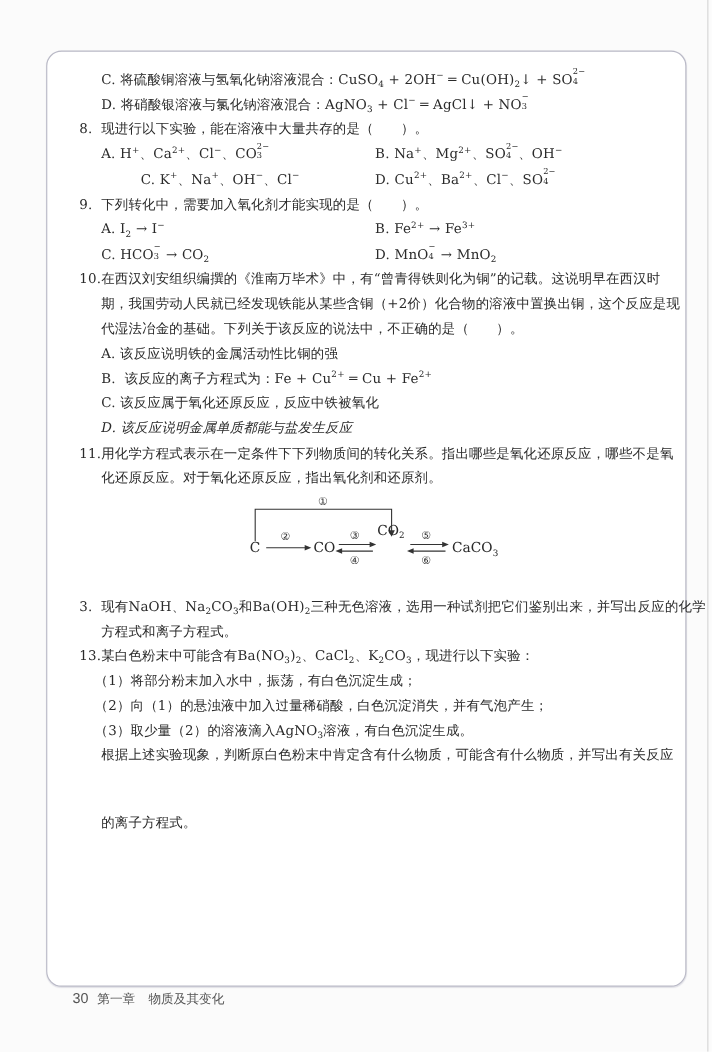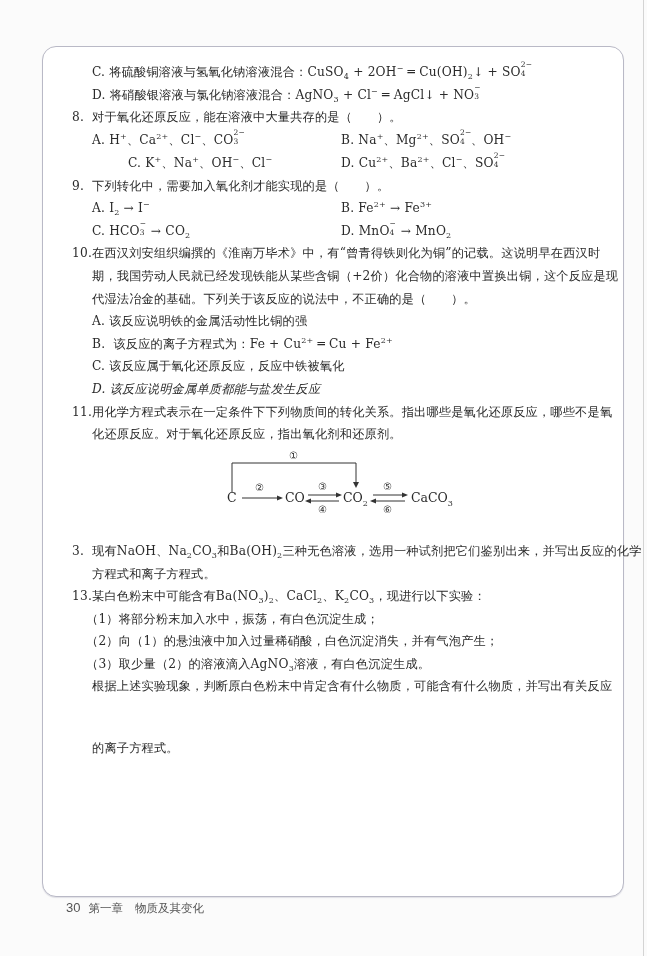--- a/index.html
+++ b/index.html
@@ -34,21 +34,21 @@
 <div class="box"></div>
 
 <div class="line" style="left:92px;top:64px;">
   <span>C. 将硫酸铜溶液与氢氧化钠溶液混合：</span><span>CuSO<sub>4</sub> + 2OH<sup>−</sup> ═ Cu(OH)<sub>2</sub>↓ + SO<span class="supsub"><span class="s1">2−</span><span class="s2">4</span></span></span>
 </div>
 <div class="line" style="left:92px;top:87px;">
   <span>D. 将硝酸银溶液与氯化钠溶液混合：</span><span>AgNO<sub>3</sub> + Cl<sup>−</sup> ═ AgCl↓ + NO<span class="supsub"><span class="s1">−</span><span class="s2">3</span></span></span>
 </div>
 
 <div class="line" style="left:72px;top:109px;">
-  <span class="num">8.</span><span>对于氧化还原反应，能在溶液中大量共存的是（　　）。</span>
+  <span class="num">8.</span><span>现进行以下实验，能在溶液中大量共存的是（　　）。</span>
 </div>
 <div class="line" style="left:92px;top:132px;">A. H<sup>+</sup>、Ca<sup>2+</sup>、Cl<sup>−</sup>、CO<span class="supsub"><span class="s1">2−</span><span class="s2">3</span></span></div>
 <div class="line" style="left:341px;top:132px;">B. Na<sup>+</sup>、Mg<sup>2+</sup>、SO<span class="supsub"><span class="s1">2−</span><span class="s2">4</span></span>&nbsp;、OH<sup>−</sup></div>
 <div class="line" style="left:92px;top:155px;margin-left:36px;">C. K<sup>+</sup>、Na<sup>+</sup>、OH<sup>−</sup>、Cl<sup>−</sup></div>
 <div class="line" style="left:341px;top:155px;">D. Cu<sup>2+</sup>、Ba<sup>2+</sup>、Cl<sup>−</sup>、SO<span class="supsub"><span class="s1">2−</span><span class="s2">4</span></span></div>
 
 <div class="line" style="left:72px;top:178px;">
   <span class="num">9.</span><span>下列转化中，需要加入氧化剂才能实现的是（　　）。</span>
 </div>
 <div class="line" style="left:92px;top:200px;">A. I<sub>2</sub> → I<sup>−</sup></div>
@@ -91,21 +91,21 @@
       <polygon points="141,38 138,32 144,32"></polygon>
       <polygon points="68,48 62,45.5 62,50.5"></polygon>
       <polygon points="127,45 121,42.5 121,47.5"></polygon>
       <polygon points="90,51 96,48.5 96,53.5"></polygon>
       <polygon points="193,45 187,42.5 187,47.5"></polygon>
       <polygon points="155,51 161,48.5 161,53.5"></polygon>
     </g>
   </svg>
   <span class="t" style="left:12px;top:40px;">C</span>
   <span class="t" style="left:70px;top:40px;">CO</span>
-  <span class="t" style="left:128px;top:40px;">CO<sub style="font-size:8px;">2</sub></span>
+  <span class="t" style="left:128px;top:24px;">CO<sub style="font-size:8px;">2</sub></span>
   <span class="t" style="left:196px;top:40px;">CaCO<sub style="font-size:8px;">3</sub></span>
   <span class="c" style="left:74px;top:0px;">①</span>
   <span class="c" style="left:40px;top:32px;">②</span>
   <span class="c" style="left:103px;top:31px;">③</span>
   <span class="c" style="left:103px;top:54px;">④</span>
   <span class="c" style="left:168px;top:31px;">⑤</span>
   <span class="c" style="left:168px;top:54px;">⑥</span>
 </div>
 
 <div class="line" style="left:72px;top:543px;">

